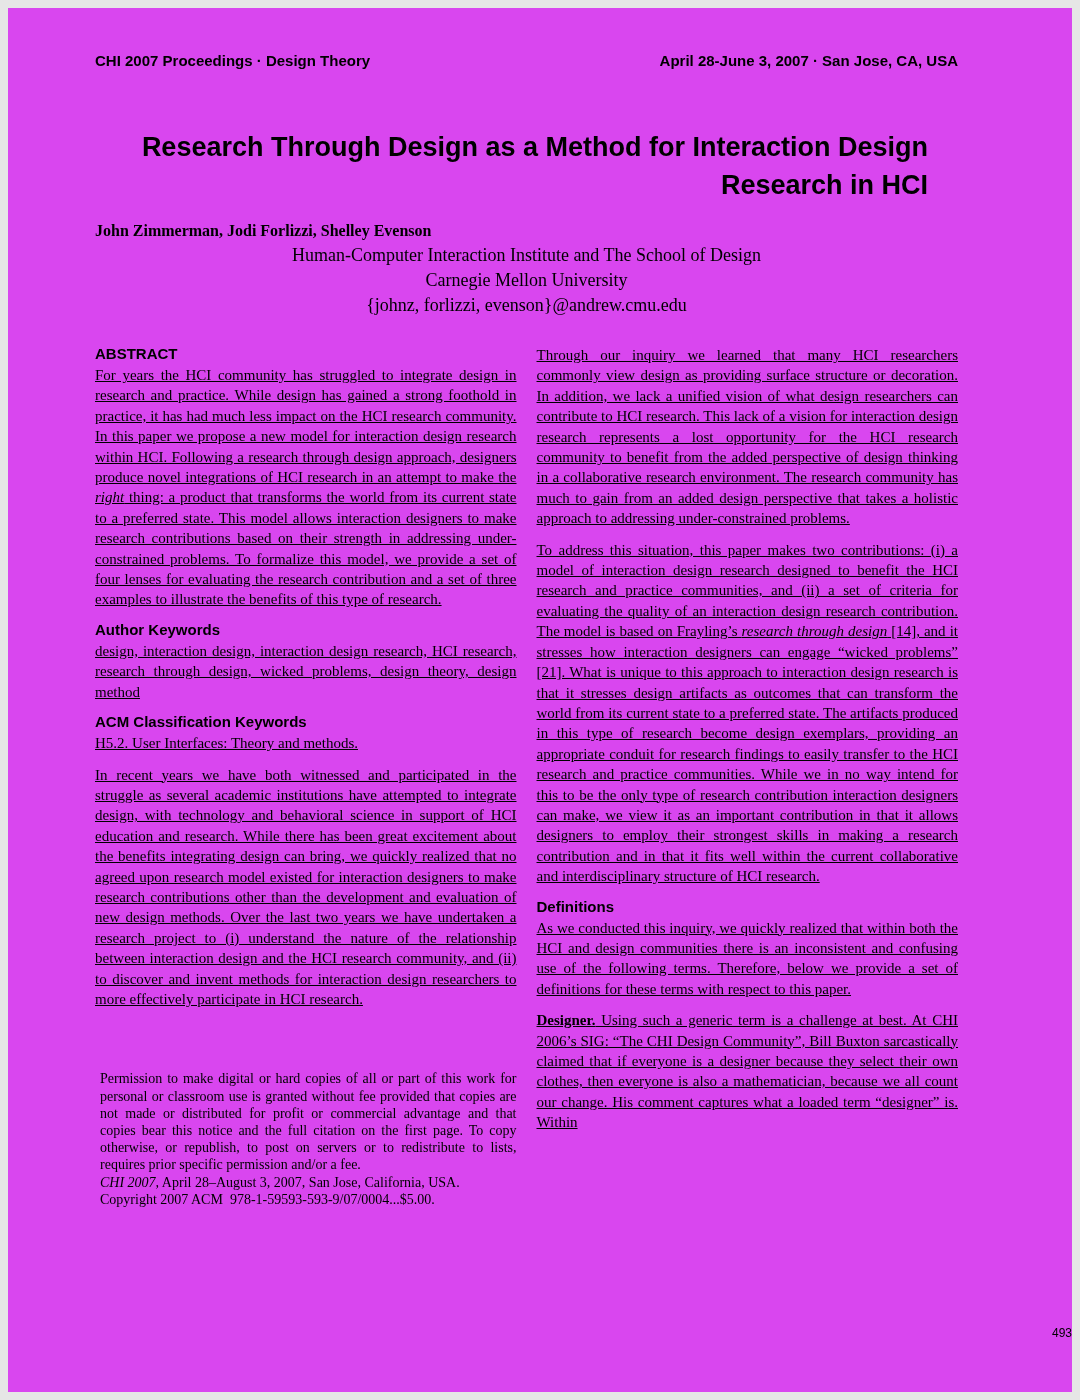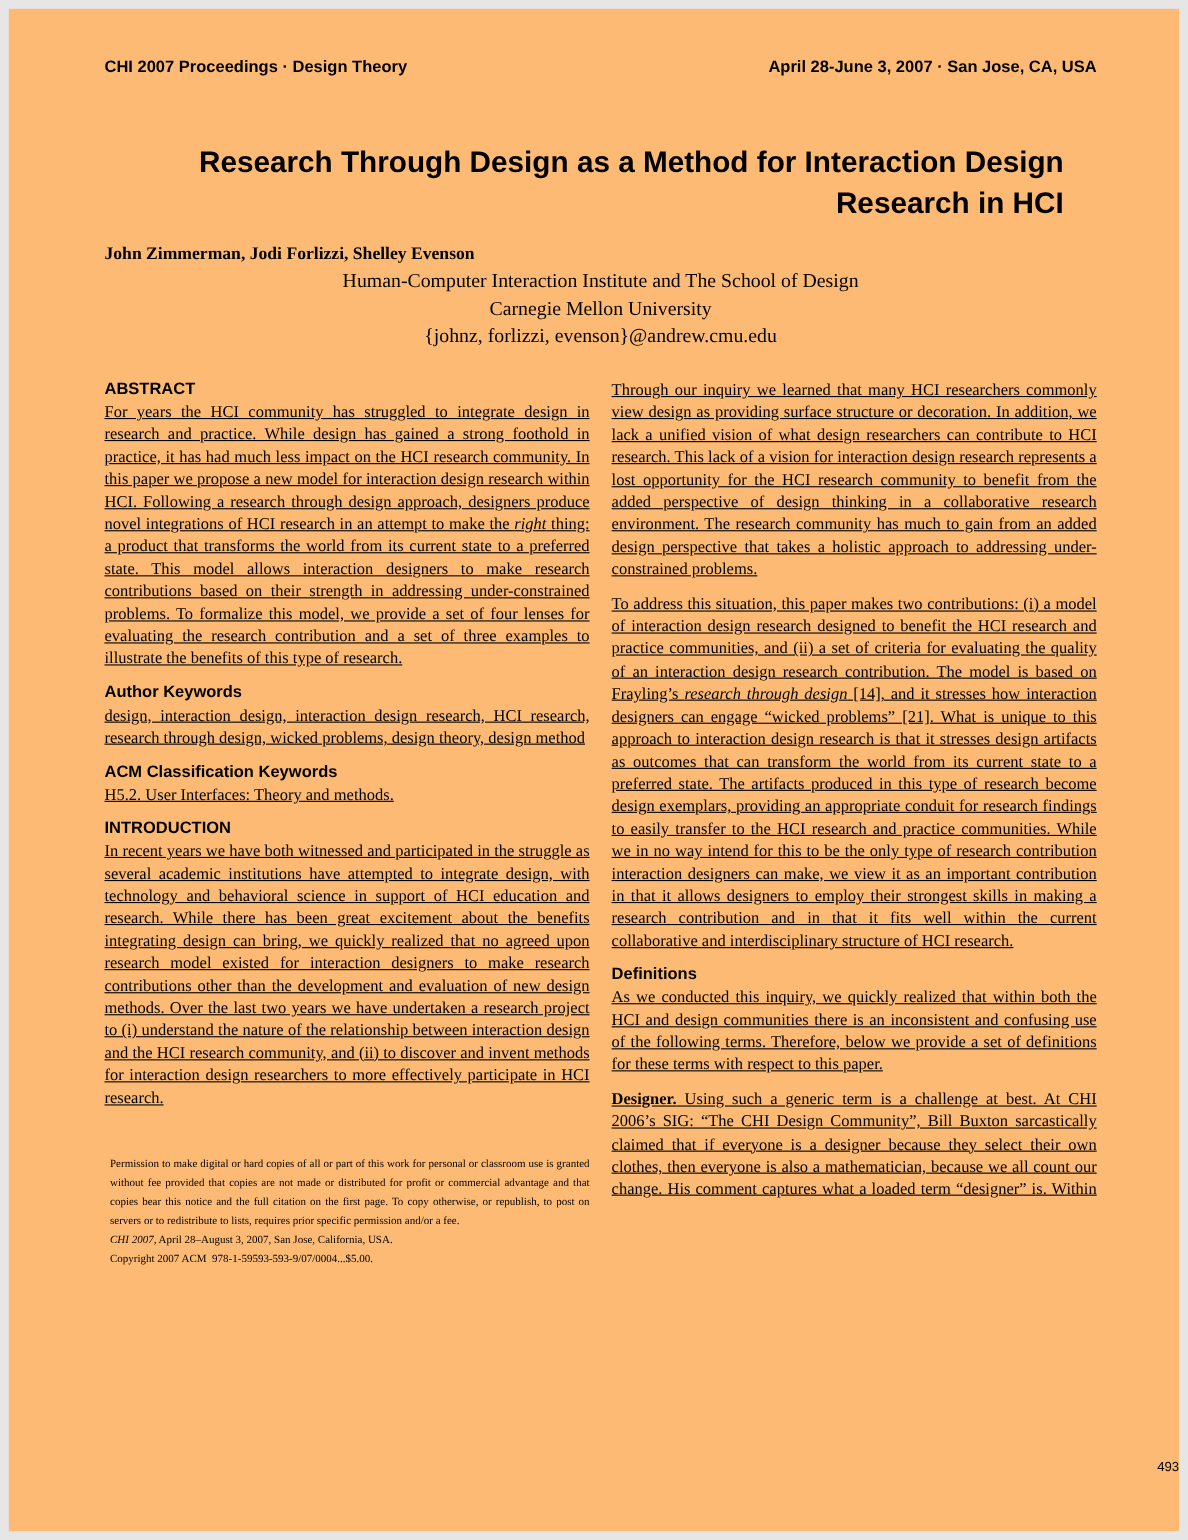--- a/index.html
+++ b/index.html
@@ -6,22 +6,22 @@
   body {
     width: 1080px; height: 1400px;
     background: #e6e6e6;
     font-family: "Liberation Serif", serif;
     color: #000;
     position: relative;
   }
   .page {
     position: absolute;
     left: 8px; top: 8px; right: 8px; bottom: 8px;
-    background: #fdba74;
-    padding: 44px 75px 0 87px;
+    background: #d946ef;
+    padding: 44px 114px 0 87px;
     box-sizing: border-box;
   }
   .running-head {
     display: flex;
     justify-content: space-between;
     font-family: "Liberation Sans", sans-serif;
     font-weight: bold;
     font-size: 15px;
     line-height: 18px;
   }
@@ -60,23 +60,23 @@
   h2.section.first { margin-top: 0; }
   p.body {
     font-size: 15px;
     line-height: 20.4px;
     text-align: justify;
     margin: 0 0 11px 0;
     text-decoration: underline;
   }
   p.body.cutoff { text-align-last: justify; margin-bottom: 0; }
   .footnote {
-    margin-top: 41px;
+    margin-top: 61px;
     padding-left: 5px;
-    font-size: 10px;
+    font-size: 14px;
     line-height: 17.2px;
   }
   .footnote p { margin: 0; }
   .footnote p.perm { text-align: justify; }
   .page-footer {
     position: absolute;
     left: 0; right: 0;
     bottom: 52px;
     text-align: right;
     font-family: "Liberation Sans", sans-serif;
@@ -107,21 +107,20 @@
     <div class="col">
       <h2 class="section first">ABSTRACT</h2>
       <p class="body"><span>For years the HCI community has struggled to integrate design in research and practice. While design has gained a strong foothold in practice, it has had much less impact on the HCI research community. In this paper we propose a new model for interaction design research within HCI. Following a research through design approach, designers produce novel integrations of HCI research in an attempt to make the </span><i>right</i><span> thing: a product that transforms the world from its current state to a preferred state. This model allows interaction designers to make research contributions based on their strength in addressing under-constrained problems. To formalize this model, we provide a set of four lenses for evaluating the research contribution and a set of three examples to illustrate the benefits of this type of research.</span></p>
 
       <h2 class="section">Author Keywords</h2>
       <p class="body">design, interaction design, interaction design research, HCI research, research through design, wicked problems, design theory, design method</p>
 
       <h2 class="section">ACM Classification Keywords</h2>
       <p class="body">H5.2. User Interfaces: Theory and methods.</p>
 
-      <h2 class="section">INTRODUCTION</h2>
       <p class="body">In recent years we have both witnessed and participated in the struggle as several academic institutions have attempted to integrate design, with technology and behavioral science in support of HCI education and research. While there has been great excitement about the benefits integrating design can bring, we quickly realized that no agreed upon research model existed for interaction designers to make research contributions other than the development and evaluation of new design methods. Over the last two years we have undertaken a research project to (i) understand the nature of the relationship between interaction design and the HCI research community, and (ii) to discover and invent methods for interaction design researchers to more effectively participate in HCI research.</p>
 
       <div class="footnote">
         <p class="perm">Permission to make digital or hard copies of all or part of this work for personal or classroom use is granted without fee provided that copies are not made or distributed for profit or commercial advantage and that copies bear this notice and the full citation on the first page. To copy otherwise, or republish, to post on servers or to redistribute to lists, requires prior specific permission and/or a fee.</p>
         <p><i>CHI 2007,</i><span> April 28–August 3, 2007, San Jose, California, USA.</span></p>
         <p>Copyright 2007 ACM&nbsp; 978-1-59593-593-9/07/0004...$5.00.</p>
       </div>
     </div>
 
     <div class="col">

